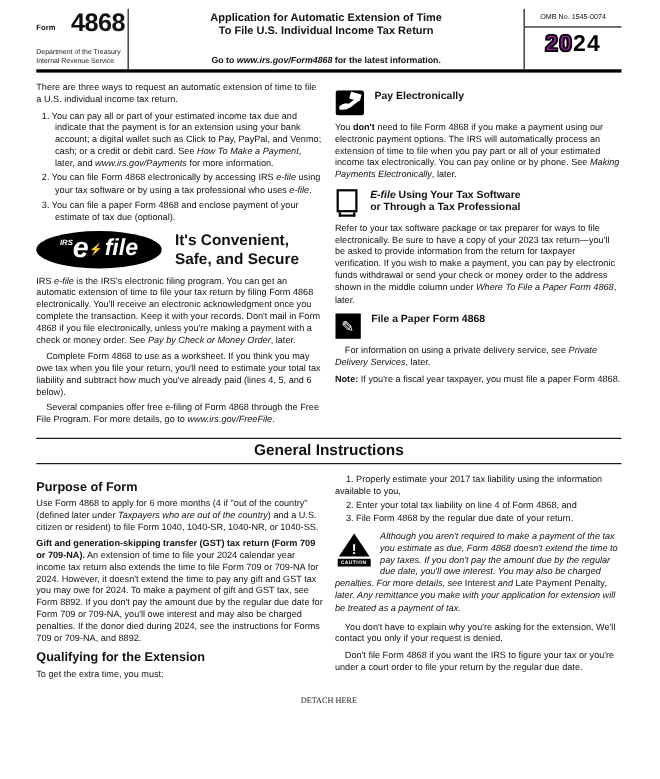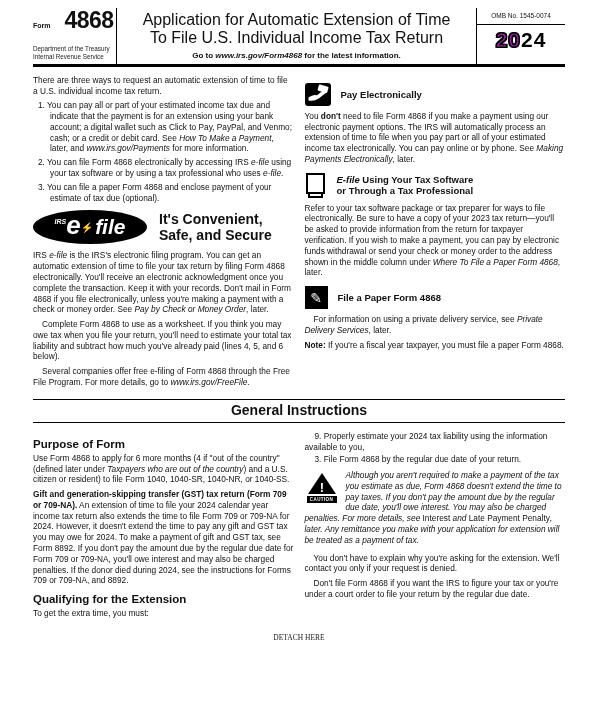--- a/index.html
+++ b/index.html
@@ -13,21 +13,21 @@
   
   .hdr { display: flex; border-bottom: 3px solid #000; align-items: stretch; min-height: 58px; }
   .h-left { width: 84px; border-right: 1.5px solid #000; padding: 2px 4px 3px 0;
             display: flex; flex-direction: column; justify-content: space-between; }
   .form-line { display: flex; align-items: flex-end; gap: 14px; }
   .form-word { font-size: 7px; font-weight: bold; padding-bottom: 3px; }
   .form-num { font-size: 23px; font-weight: bold; line-height: 0.95; letter-spacing: -0.5px; }
   .agency { font-size: 6.3px; line-height: 1.25; color:#222; }
   .h-center { flex: 1; border-right: 1.5px solid #000; text-align: center; padding: 3px 8px 2px;
               display:flex; flex-direction:column; justify-content:space-between; }
-  .title-l1, .title-l2 { font-weight: normal; font-size: 16px; line-height: 1.15; }
+  .title-l1, .title-l2 { font-weight: bold; font-size: 10px; line-height: 1.15; }
   .goto { font-weight: bold; font-size: 8px; padding: 3px 0 2px; }
   .h-right { width: 88px; padding: 1px 0 0 0; display: flex; flex-direction: column; }
   .omb { font-size: 6.5px; text-align: center; padding: 3px 0 5px; border-bottom: 1.5px solid #000; }
   .year { font-size: 21px; font-weight: bold; text-align: center; padding-top: 3px; letter-spacing: 1px; }
   .y-outline { color: #a21caf; -webkit-text-stroke: 1.2px #000;
                text-shadow: -1px -1px 0 #000, 1px -1px 0 #000, -1px 1px 0 #000, 1px 1px 0 #000; }
   .y-bold { color: #000; }
   
   .cols { display: flex; gap: 11px; margin-top: 8px; }
   .col { flex: 1; min-width: 0; }
@@ -40,21 +40,21 @@
   
   .efile-row { display: flex; align-items: center; gap: 12px; margin: 7px 0 6px; }
   .efile-logo { width: 114px; height: 34px; background: #000; border-radius: 50%;
                 display: flex; align-items: center; justify-content: center; color: #fff; flex: none; }
   .lg-irs { font-size: 7px; font-weight: bold; font-style: italic; align-self: flex-start; margin-top: 8px; }
   .lg-e { font-size: 26px; font-weight: bold; font-style: italic; line-height: 0.8; margin-top: -3px; }
   .lg-bolt { font-size: 10px; margin: 0 1px; }
   .lg-file { font-size: 21px; font-weight: bold; font-style: italic; line-height: 0.9; }
   .efile-head { font-weight: bold; font-size: 14px; line-height: 1.2; }
   
-  .icon-head { display: flex; align-items: center; gap: 10px; margin: 8px 0 5px; }
+  .icon-head { display: flex; gap: 10px; margin: 8px 0 5px; }
   .ih-title { font-weight: bold; font-size: 9.5px; line-height: 1.2; }
   .icon-pay svg { display: block; }
   .icon-monitor { width: 22px; flex: none; }
   .mon-screen { width: 19px; height: 21px; border: 2.5px solid #000; background: #fff; margin: 0 auto; }
   .mon-base { width: 15px; height: 4px; border: 2px solid #000; border-top: none; margin: 0 auto; }
   .icon-pencil { width: 23px; height: 23px; background: #000; color: #fff; flex: none;
                  display: flex; align-items: center; justify-content: center; font-size: 14px; }
   
   .banner { text-align: center; font-weight: bold; font-size: 14px;
             border-top: 1.5px solid #000; border-bottom: 1.5px solid #000;
@@ -170,21 +170,22 @@
   <div class="cols bottom">
     <div class="col">
       <h3 class="sec-h">Purpose of Form</h3>
       <p class="body"><span>Use Form 4868 to apply for 6 more months (4 if "out of the country" (defined later under </span><span class="seg-i">Taxpayers who are out of the country</span><span>) and a U.S. citizen or resident) to file Form 1040, 1040-SR, 1040-NR, or 1040-SS.</span></p>
       <p class="body"><span class="seg-b">Gift and generation-skipping transfer (GST) tax return (Form 709 or 709-NA).</span><span> An extension of time to file your 2024 calendar year income tax return also extends the time to file Form 709 or 709-NA for 2024. However, it doesn't extend the time to pay any gift and GST tax you may owe for 2024. To make a payment of gift and GST tax, see Form 8892. If you don't pay the amount due by the regular due date for Form 709 or 709-NA, you'll owe interest and may also be charged penalties. If the donor died during 2024, see the instructions for Forms 709 or 709-NA, and 8892.</span></p>
       <h3 class="sec-h">Qualifying for the Extension</h3>
       <p class="body">To get the extra time, you must:</p>
     </div>
 
     <div class="col">
-      <p class="body num-ind">9. Properly estimate your 2024 tax liability using the information available to you,</p>
+      <p class="body num-ind">1. Properly estimate your 2017 tax liability using the information available to you,</p>
+      <p class="body num-ind">2. Enter your total tax liability on line 4 of Form 4868, and</p>
       <p class="body num-ind">3. File Form 4868 by the regular due date of your return.</p>
 
       <div class="caution-wrap">
         <div class="caution-icon">
           <svg width="30" height="23" viewBox="0 0 30 23">
             <path d="M15 1 L29 22 L1 22 Z" fill="#000"></path>
             <text x="15" y="19.5" fill="#fff" font-size="13" font-weight="bold" text-anchor="middle" font-family="Liberation Sans, sans-serif">!</text>
           </svg>
           <div class="caution-label">CAUTION</div>
         </div>

